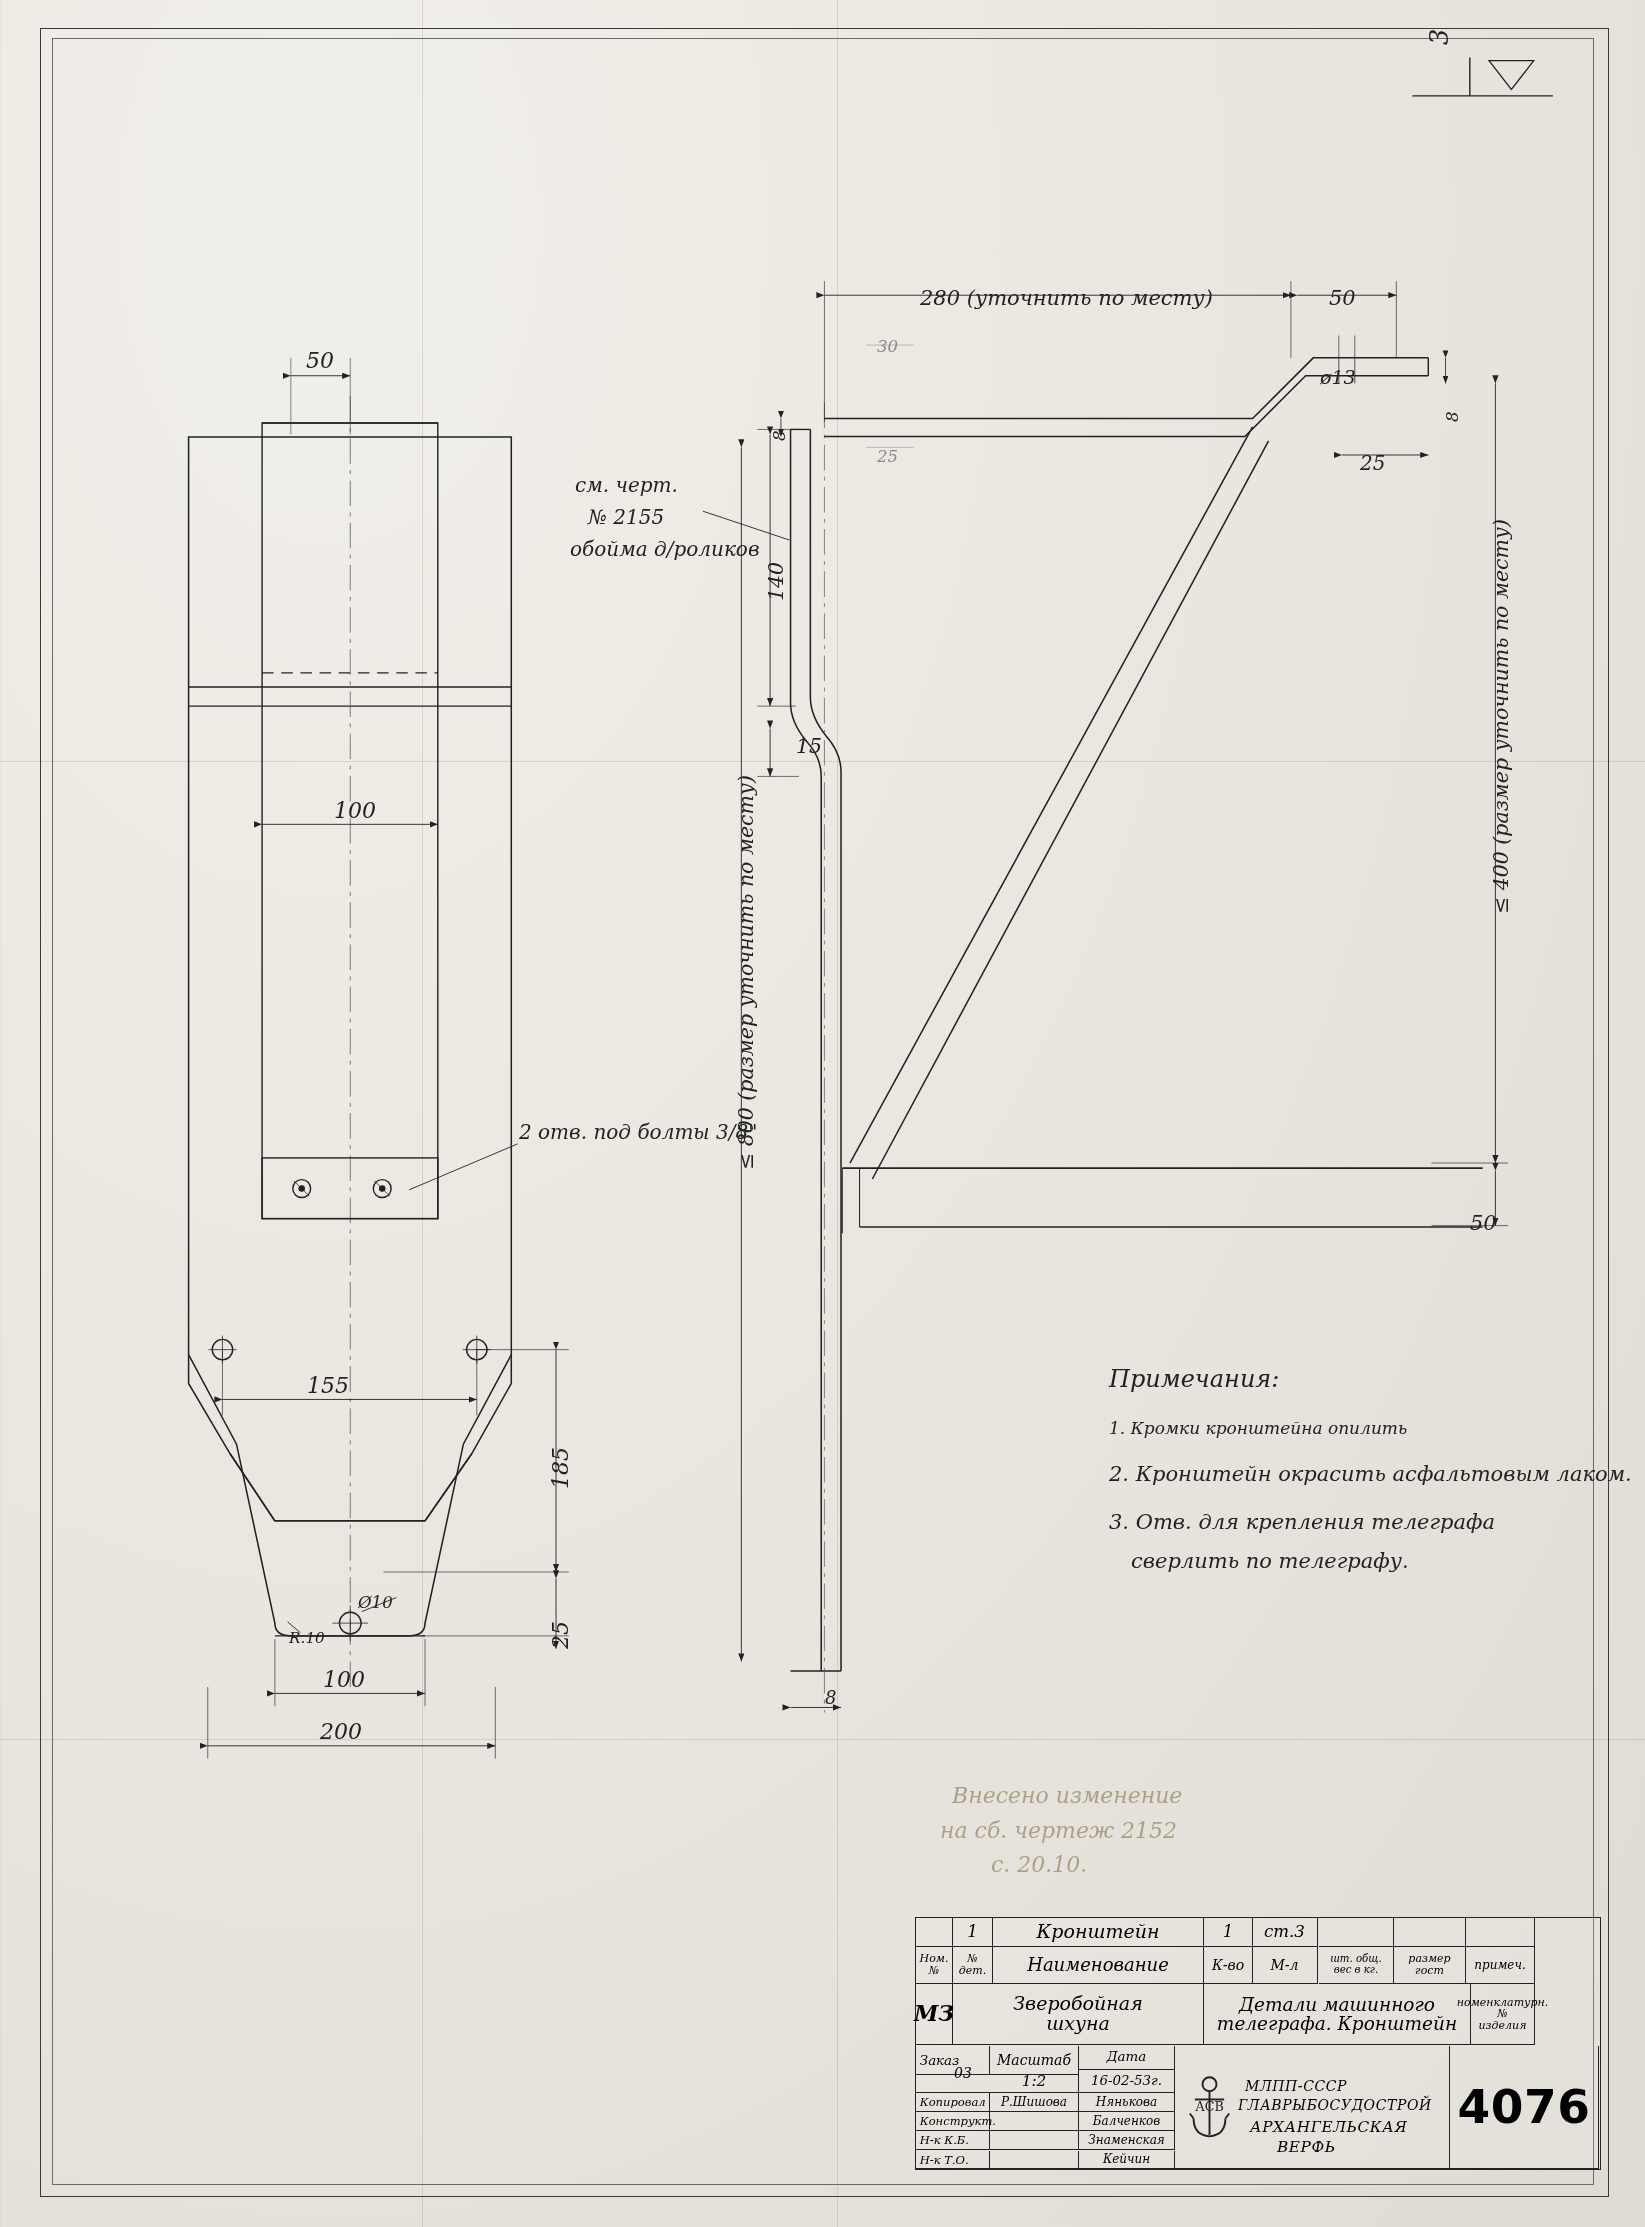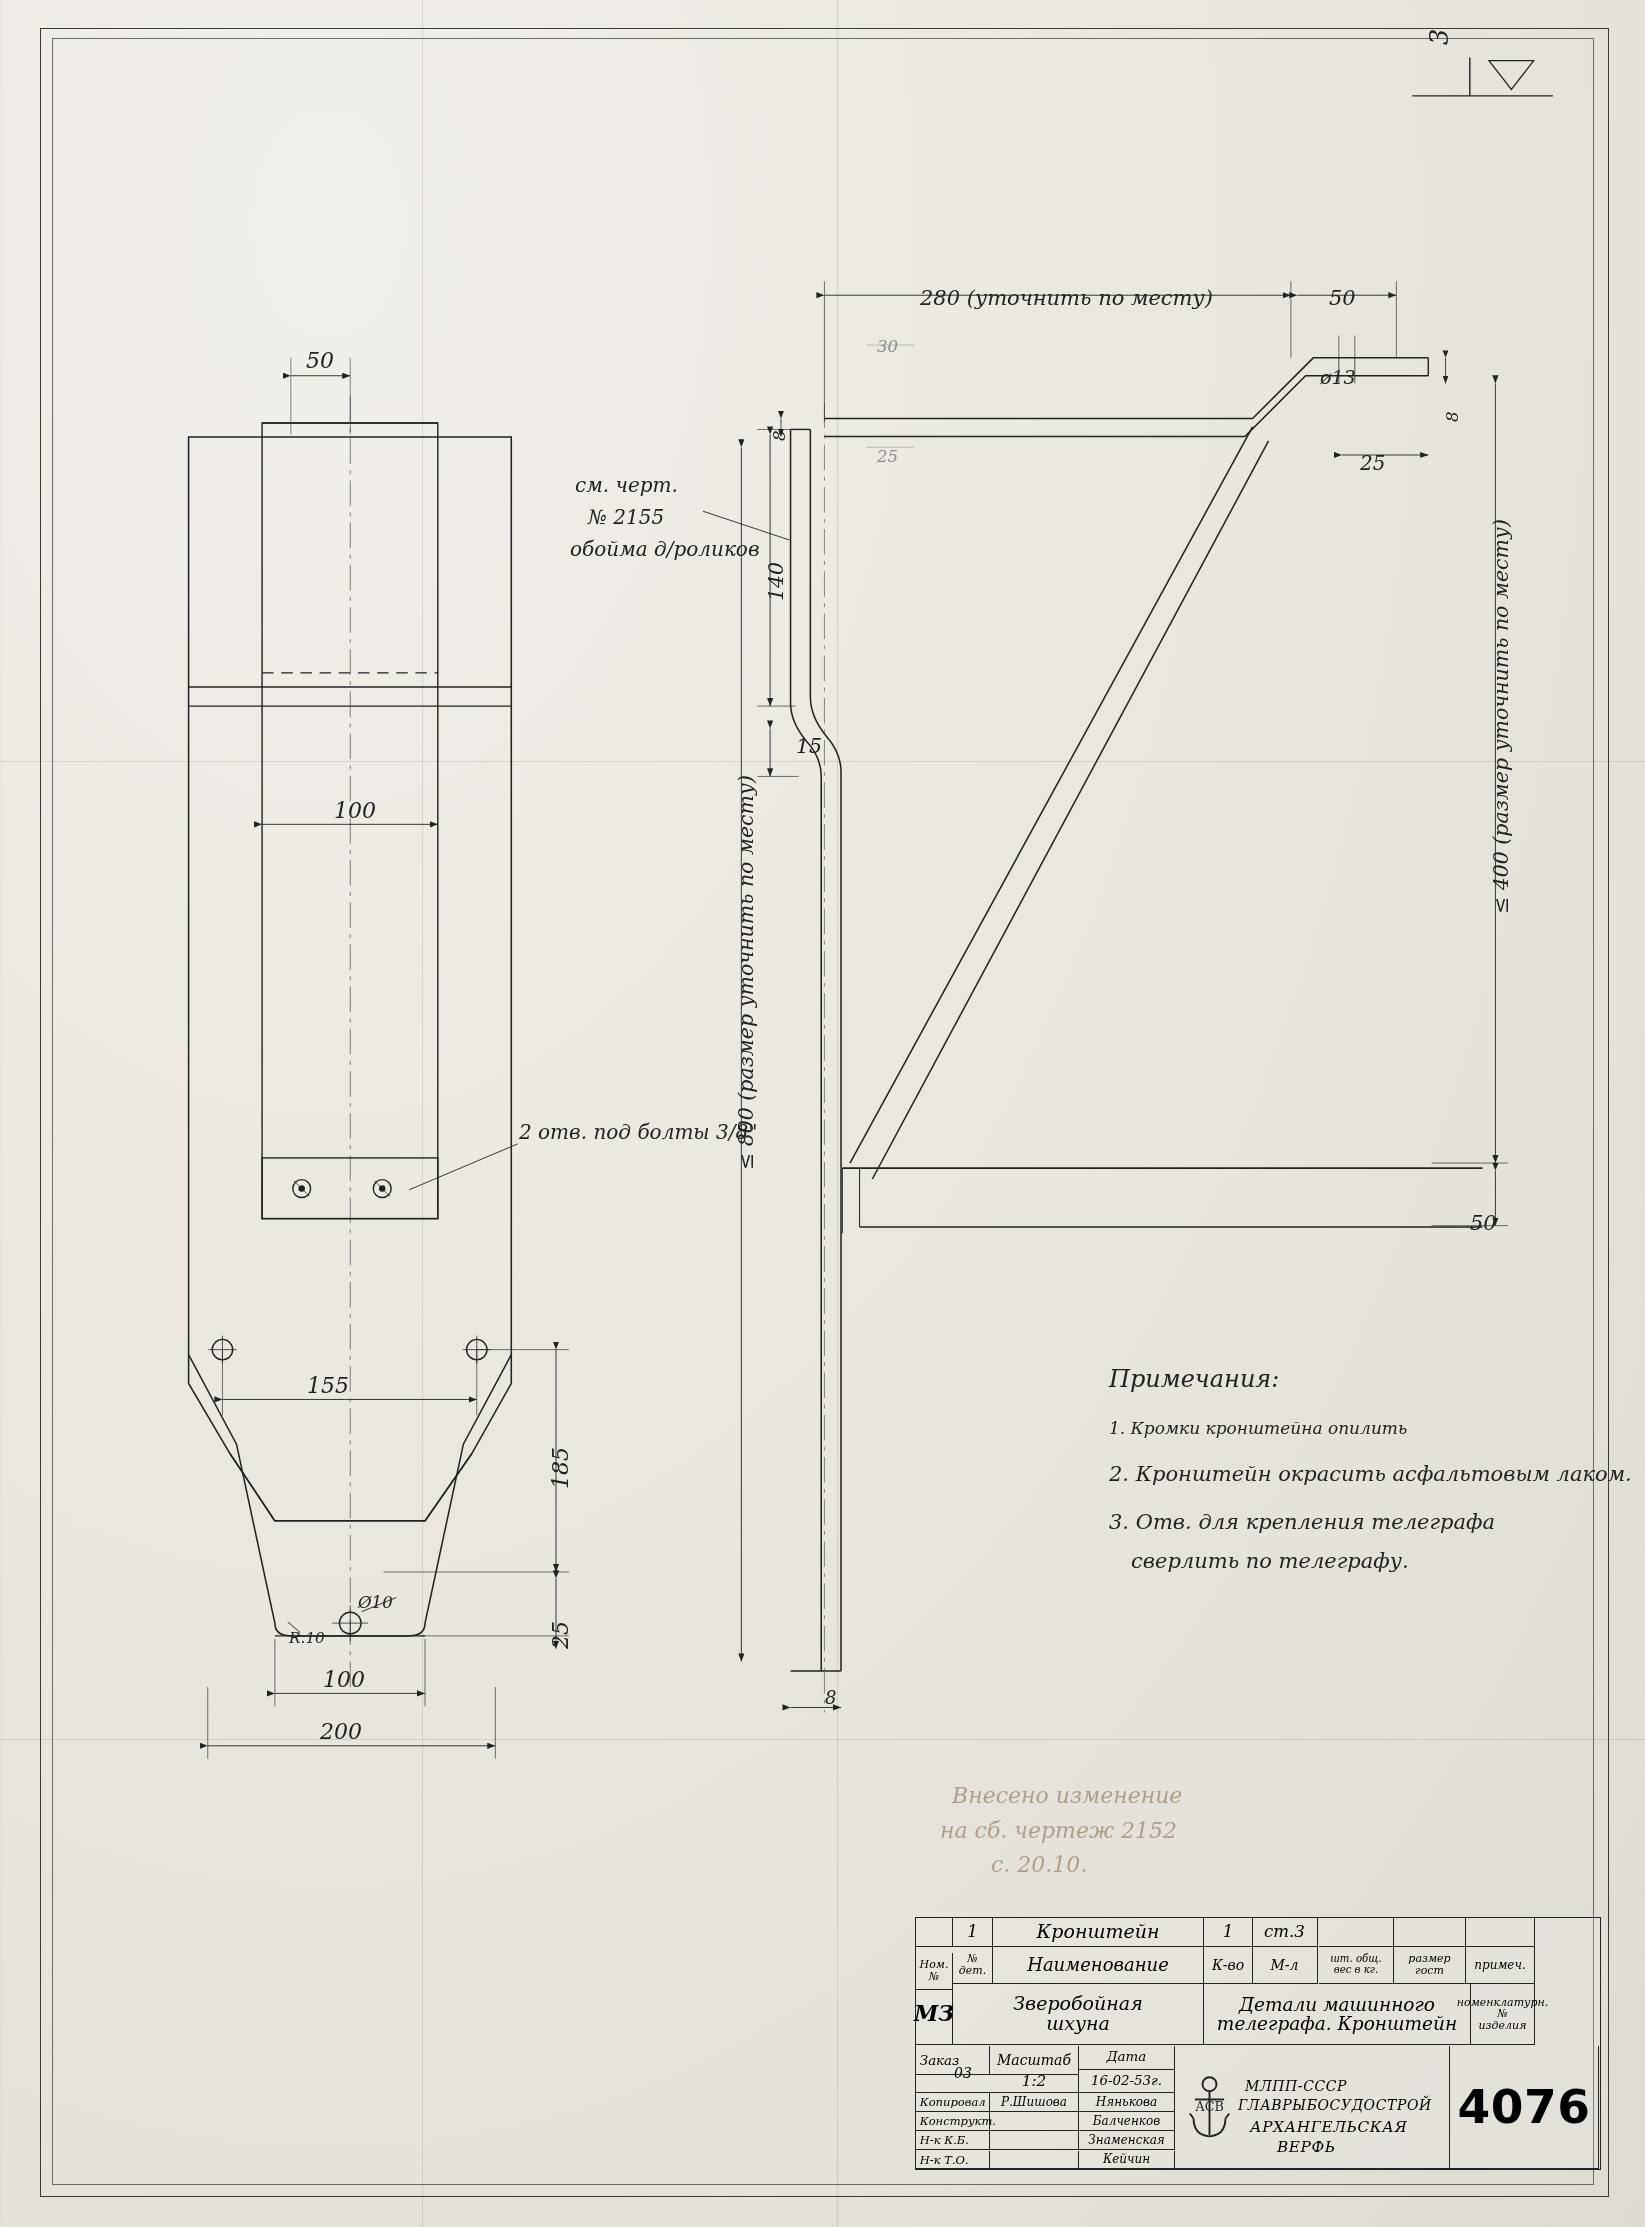--- a/index.html
+++ b/index.html
@@ -259,21 +259,21 @@
 
   <div class="tbcell ctr" style="left:0;top:0;width:37px;height:29px;font-size:15.3px;"></div>
   <div class="tbcell ctr hand" style="left:37px;top:0;width:40px;height:29px;font-size:16.6px;">1</div>
   <div class="tbcell ctr hand" style="left:77px;top:0;width:211px;height:29px;font-size:19px;">Кронштейн</div>
   <div class="tbcell ctr hand" style="left:288px;top:0;width:49px;height:29px;font-size:16.6px;">1</div>
   <div class="tbcell ctr hand" style="left:336px;top:0;width:66px;height:29px;font-size:16.6px;text-align:right;">ст.3</div>
   <div class="tbcell ctr" style="left:403px;top:0;width:75px;height:29px;font-size:12.8px;"></div>
   <div class="tbcell ctr" style="left:478px;top:0;width:72px;height:29px;font-size:12.8px;"></div>
   <div class="tbcell ctr" style="left:550px;top:0;width:69px;height:29px;font-size:12.8px;"></div>
 
-  <div class="tbcell ctr hand" style="left:0;top:29px;width:37px;height:37px;font-size:11px;flex-direction:column;margin-top:6px;">
+  <div class="tbcell ctr hand" style="left:0;top:29px;width:37px;height:37px;font-size:11px;flex-direction:column;">
     <span>Ном.</span>
     <span>№</span>
   </div>
   <div class="tbcell ctr hand" style="left:37px;top:29px;width:40px;height:37px;font-size:11px;flex-direction:column;">
     <span>№</span>
     <span>дет.</span>
   </div>
   <div class="tbcell ctr hand" style="left:77px;top:29px;width:211px;height:37px;font-size:18px;">Наименование</div>
   <div class="tbcell ctr hand" style="left:288px;top:29px;width:49px;height:37px;font-size:14px;">К-во</div>
   <div class="tbcell ctr hand" style="left:336px;top:29px;width:66px;height:37px;font-size:14px;">М-л</div>

